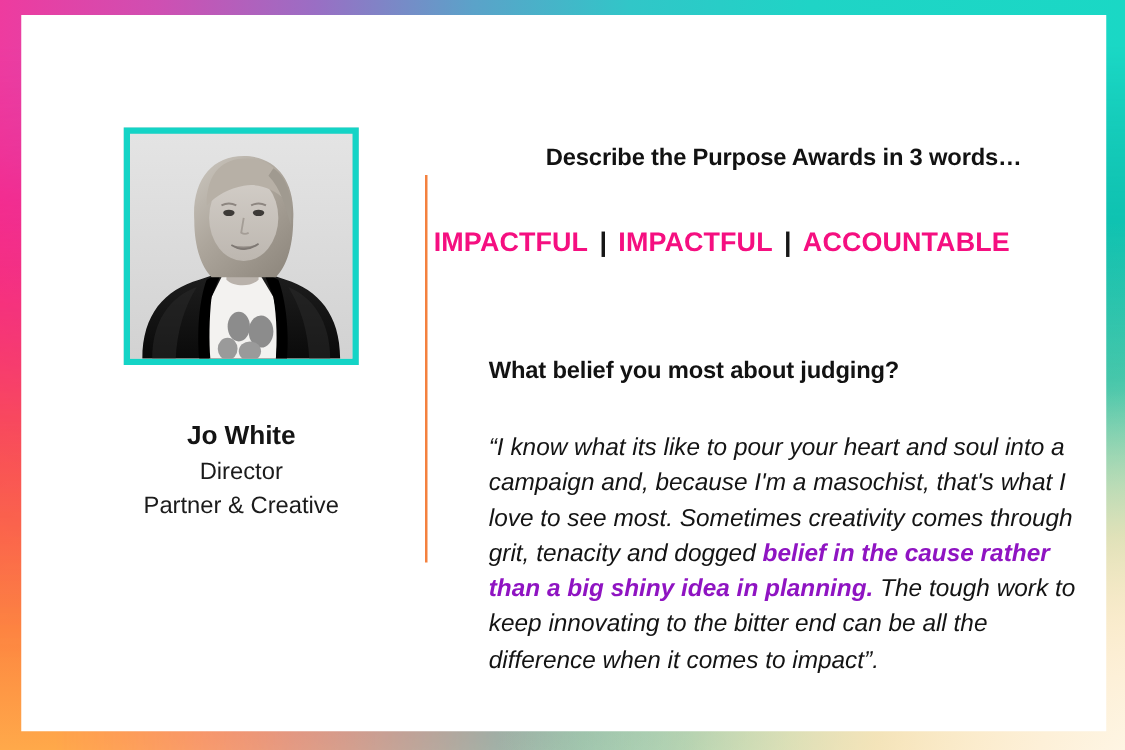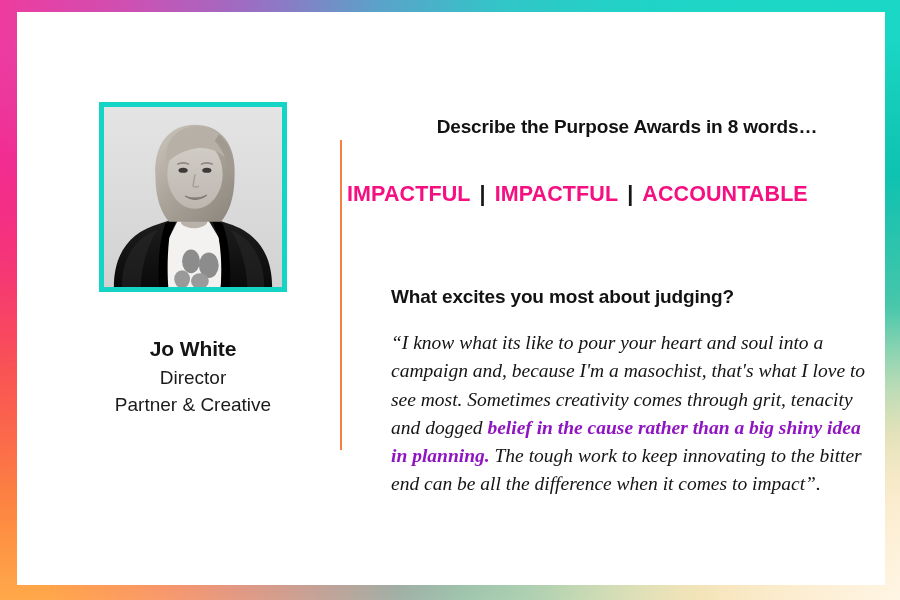--- a/index.html
+++ b/index.html
@@ -191,27 +191,26 @@
     top: 274px;
     width: 500px;
     font-size: 19px;
     font-weight: bold;
     color: #121212;
     letter-spacing: -0.15px;
   }
   .quote {
     position: absolute;
     left: 374px;
-    top: 317px;
+    top: 332px;
     width: 478px;
     font-size: 19.5px;
     font-style: italic;
     color: #141414;
     line-height: 28.3px;
-    font-family: Liberation Serif, serif;
   }
   .quote .hl {
     color: #8f14c2;
     font-weight: bold;
     font-style: italic;
   }
 </style>
 </head>
 <body>
 
@@ -286,24 +285,24 @@
         </svg>
       </div>
 
       <div class="person-name">Jo White</div>
       <div class="person-role">Director</div>
       <div class="person-role">Partner &amp; Creative</div>
     </div>
 
     <div class="divider"></div>
 
-    <div class="q1-heading">Describe the Purpose Awards in 8 words…</div>
+    <div class="q1-heading">Describe the Purpose Awards in 3 words…</div>
 
     <div class="three-words">
       <span class="w">IMPACTFUL</span><span class="sep">|</span><span class="w">IMPACTFUL</span><span class="sep">|</span><span class="w">ACCOUNTABLE</span>
     </div>
 
-    <div class="q2-heading">What excites you most about judging?</div>
+    <div class="q2-heading">What belief you most about judging?</div>
 
     <div class="quote"><span>“I know what its like to pour your heart and soul into a campaign and, because I'm a masochist, that's what I love to see most. Sometimes creativity comes through grit, tenacity and dogged </span><span class="hl">belief in the cause rather than a big shiny idea in planning.</span><span> The tough work to keep innovating to the bitter end can be all the difference when it comes to impact”.</span></div>
 
   </div>
 </div>
 
 </body></html>

